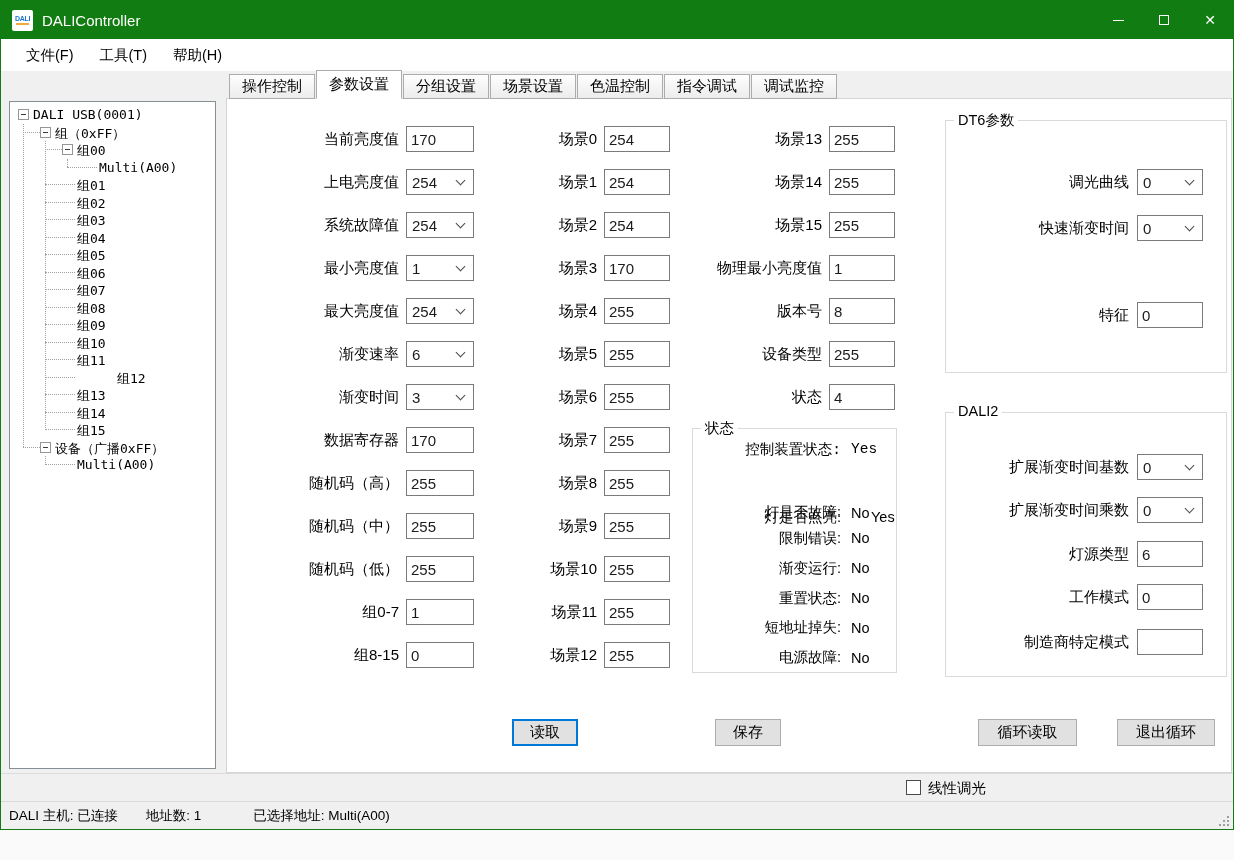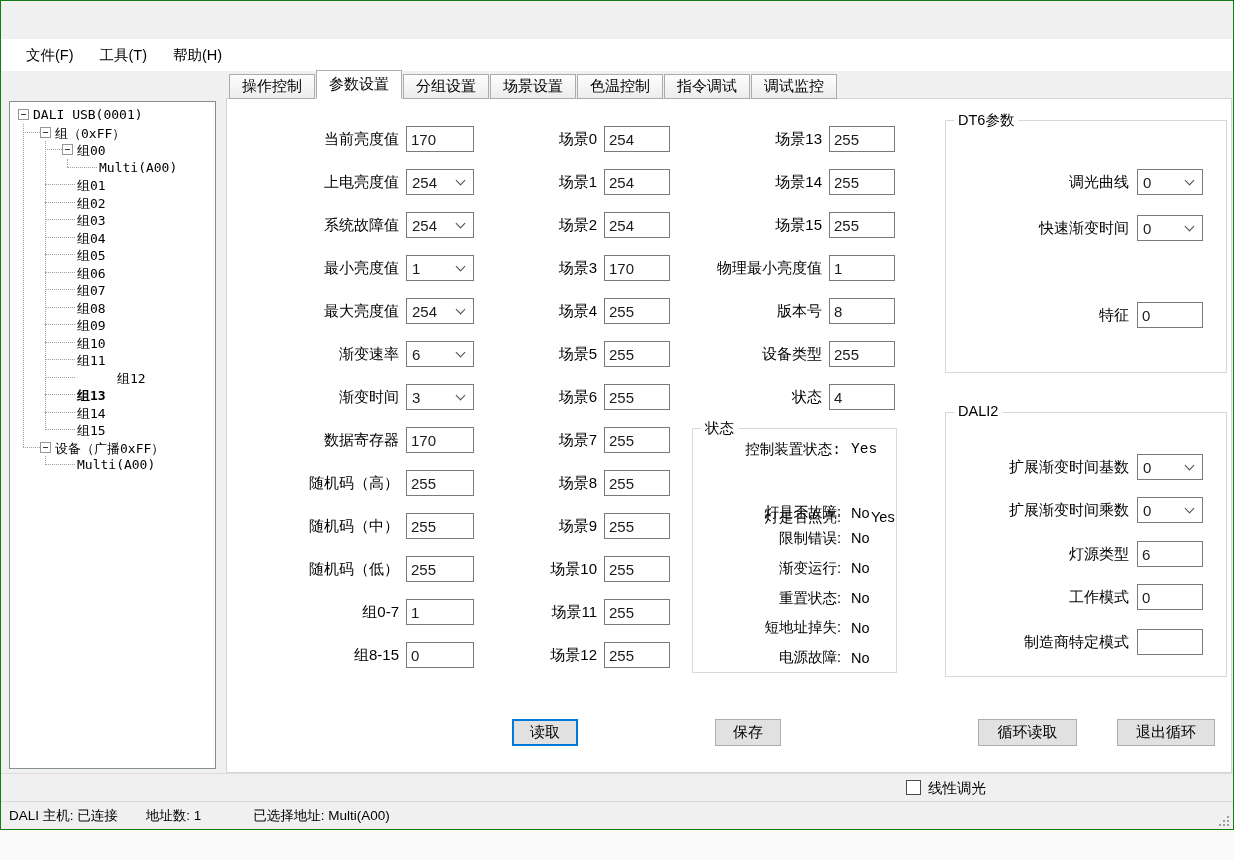--- a/index.html
+++ b/index.html
@@ -76,20 +76,38 @@
   .statusbar { position:absolute; left:0; right:0; top:800px; height:29px; border-top:1px solid #d9d9d9; background:#f0f0f0; display:flex; align-items:center; font-size:13.5px; color:#000; }
   .sb-host { margin-left:8px; } .sb-count { margin-left:28px; } .sb-sel { margin-left:52px; }
   .grip { position:absolute; right:4px; bottom:4px; width:2px; height:2px; background:#9e9e9e;
           box-shadow:-4px 0 0 #9e9e9e, -8px 0 0 #9e9e9e, 0 -4px 0 #9e9e9e, -4px -4px 0 #9e9e9e, 0 -8px 0 #9e9e9e; }
 </style>
 </head>
 <body>
 
 <div class="window">
 
+  <div class="titlebar">
+    <div class="app-icon">
+      <span class="ic-text">DALI</span>
+      <span class="ic-bar"></span>
+    </div>
+    <div class="title-text">DALIController</div>
+    <div class="win-btns">
+      <div class="win-btn">
+          <span class="glyph-min"></span>
+        </div>
+      <div class="win-btn">
+          <span class="glyph-max"></span>
+        </div>
+      <div class="win-btn">
+          <span class="glyph-close">✕</span>
+        </div>
+    </div>
+  </div>
 
   <div class="menubar">
       <div class="menu-item">文件(F)</div>
       <div class="menu-item">工具(T)</div>
       <div class="menu-item">帮助(H)</div>
     </div>
 
   <div class="tree-panel" id="tree">
       <div class="tree-row">
         <span class="expander" style="left: 8px;"></span>
@@ -152,21 +170,21 @@
       <div class="tree-row">
         <span class="tree-conn" style="left: 35px; width: 30px;"></span>
         <span class="tree-label" style="left: 67px;">组11</span>
       </div>
       <div class="tree-row">
         <span class="tree-conn" style="left: 35px; width: 30px;"></span>
         <span class="tree-label" style="left: 67px; margin-left: 40px;">组12</span>
       </div>
       <div class="tree-row">
         <span class="tree-conn" style="left: 35px; width: 30px;"></span>
-        <span class="tree-label" style="left: 67px; font-weight: bold;">组13</span>
+        <span class="tree-label" style="left: 67px;">组13</span>
       </div>
       <div class="tree-row">
         <span class="tree-conn" style="left: 35px; width: 30px;"></span>
         <span class="tree-label" style="left: 67px;">组14</span>
       </div>
       <div class="tree-row">
         <span class="tree-conn" style="left: 35px; width: 30px;"></span>
         <span class="tree-label" style="left: 67px;">组15</span>
       </div>
       <div class="tree-row">

